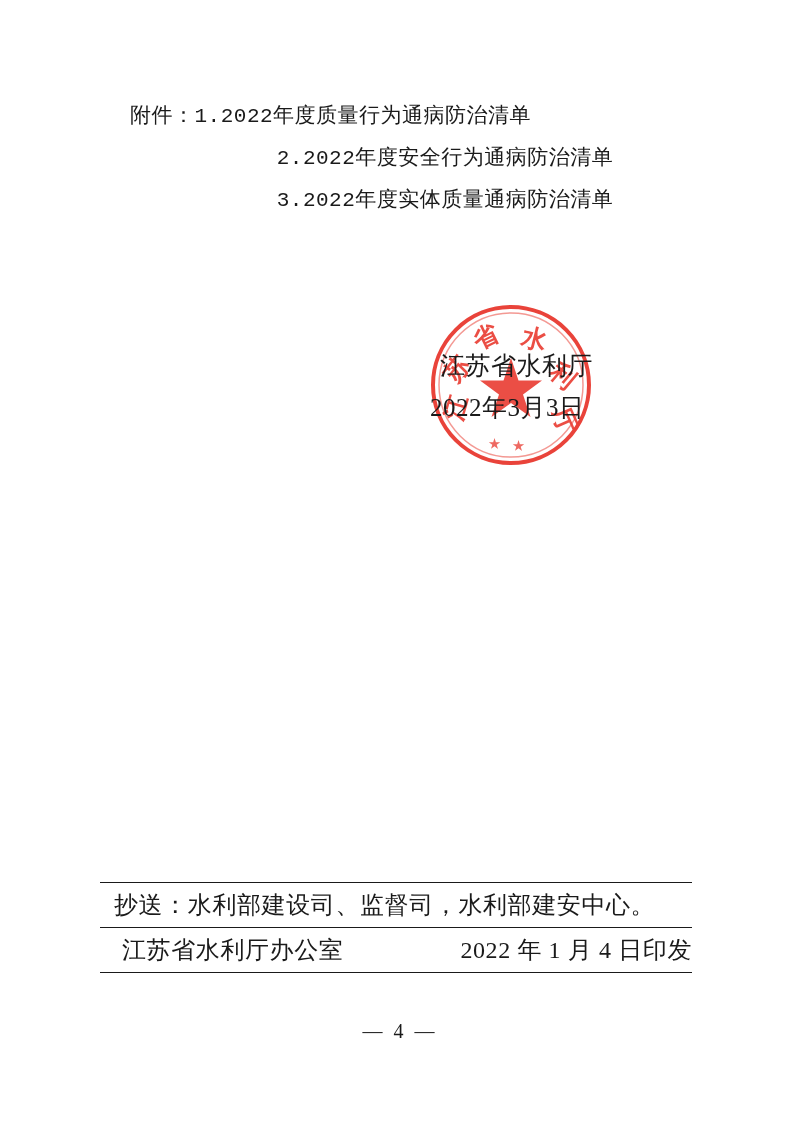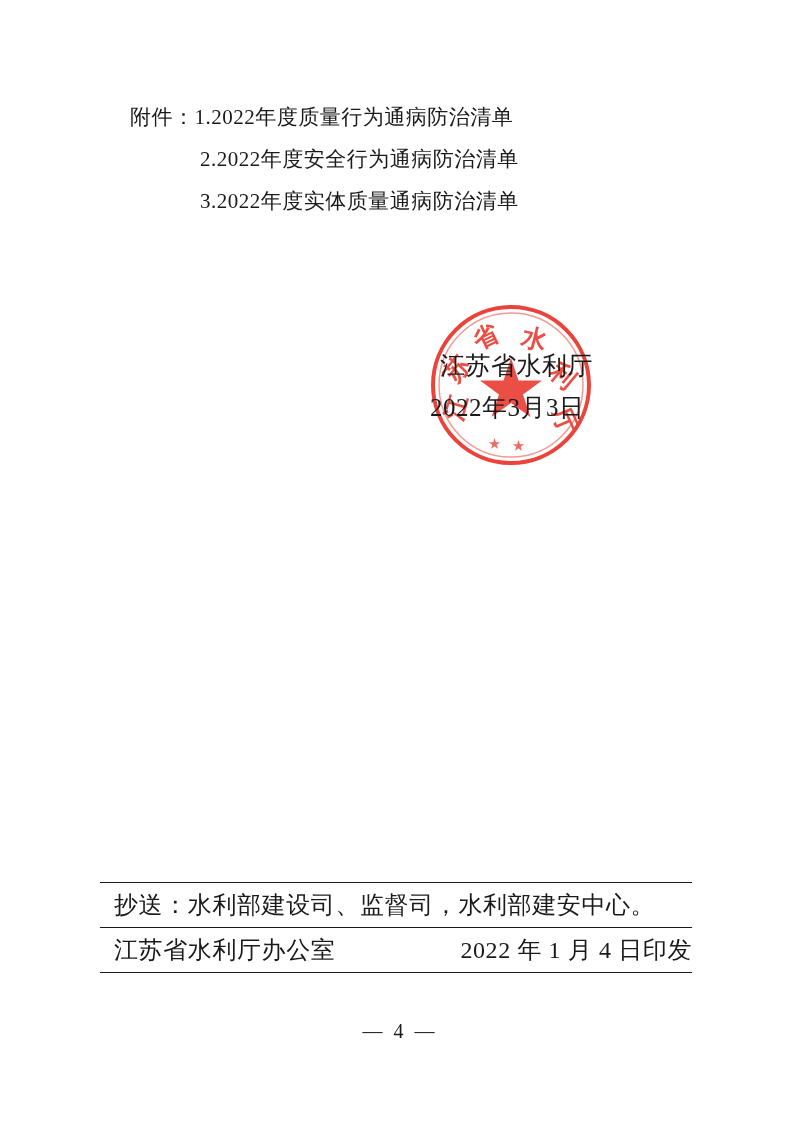--- a/index.html
+++ b/index.html
@@ -22,32 +22,34 @@
     width: 800px;
     height: 1131px;
   }
 
   
   .attachments {
     position: absolute;
     left: 130px;
     top: 96px;
     width: 560px;
+    font-family: Liberation Mono, monospace;
   }
   .attach-line {
     font-size: 21px;
     line-height: 42px;
     letter-spacing: 0.5px;
     white-space: nowrap;
   }
   .attach-line .lead {
     display: inline-block;
   }
   .attach-line.indent {
     padding-left: 70px;
+    text-align: center;
   }
 
   
   .sign-block {
     position: absolute;
     left: 430px;
     top: 345px;
     width: 300px;
     text-align: left;
   }
@@ -106,20 +108,21 @@
     padding-left: 14px;
     white-space: nowrap;
   }
   .footer-row.split {
     display: flex;
     justify-content: flex-start;
   }
   .footer-row .left {
     display: inline-block;
     width: 355px;
+    margin-left: 8px;
   }
   .footer-row .right {
     display: inline-block;
   }
 
   
   .page-number {
     position: absolute;
     left: 0;
     top: 1020px;

